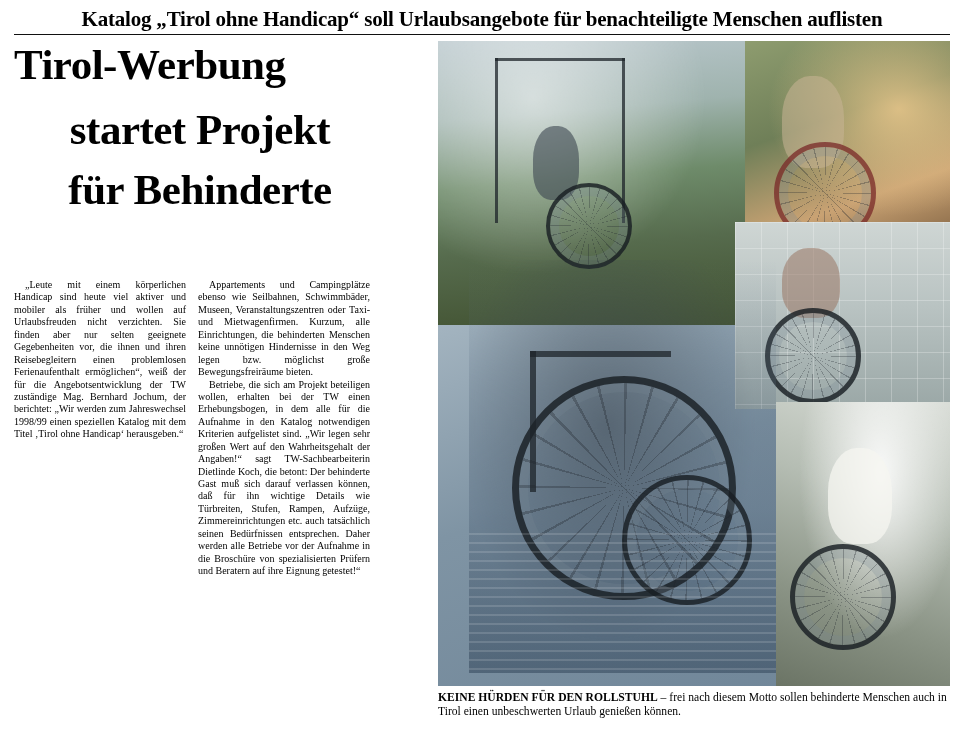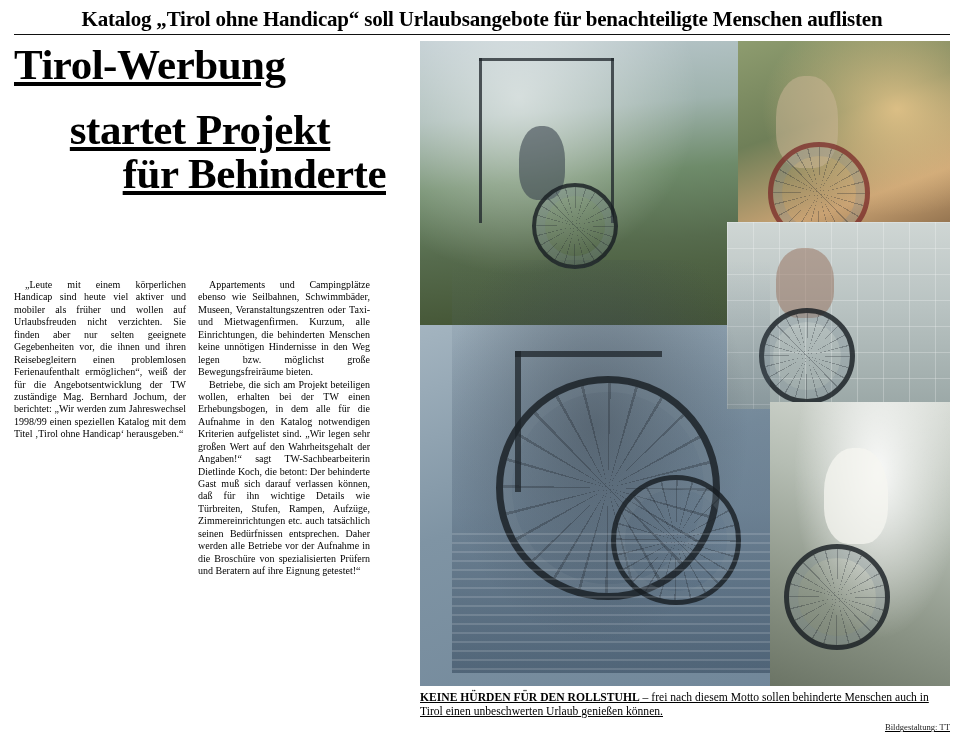--- a/index.html
+++ b/index.html
@@ -27,23 +27,22 @@
     padding:2px 0 3px 0;
     white-space:nowrap;
   }
   .rule{
     border-bottom:1.5px solid #111;
     margin:1px 0 6px 0;
   }
   
   .body-area{
     display:flex;
-    gap:6px;
+    gap:24px;
     height:700px;
-    text-decoration:underline;
   }
   .left-col{
     width:372px;
     flex:0 0 372px;
     position:relative;
   }
   .right-col{
     flex:1 1 auto;
     position:relative;
     padding-left:28px;
@@ -53,21 +52,21 @@
     font-family:"Liberation Serif", serif;
     font-weight:700;
     font-size:43px;
     line-height:1.04;
     letter-spacing:-0.5px;
     margin:2px 0 10px 0;
   }
   .headline .hl-line{display:block;white-space:nowrap;}
   .hl-1{text-align:left;}
   .hl-2{text-align:center;margin-top:20px;}
-  .hl-3{text-align:right;}
+  .hl-3{text-align:center;margin-top:16px;}
   
   .lead{
     font-weight:700;
     font-size:12.5px;
     line-height:1.27;
     text-align:justify;
     width:172px;
     hyphens:auto;
     margin-bottom:7px;
   }
@@ -252,18 +251,17 @@
           <div class="seatbar" style="left:20%;top:22%;width:46%;height:6px;"></div>
           <div class="seatbar" style="left:20%;top:22%;width:6px;height:34%;"></div>
           <div class="ripple"></div>
         </div>
 
       </div>
 
       <div class="caption">
         <b>KEINE HÜRDEN FÜR DEN ROLLSTUHL</b><span> – frei nach diesem Motto sollen behinderte Menschen auch in Tirol einen unbeschwerten Urlaub genießen können.</span>
       </div>
-      <div class="credit">Bildgestaltung: TT</div>
 
     </div>
 
   </div>
 </div>
 
 </body></html>

